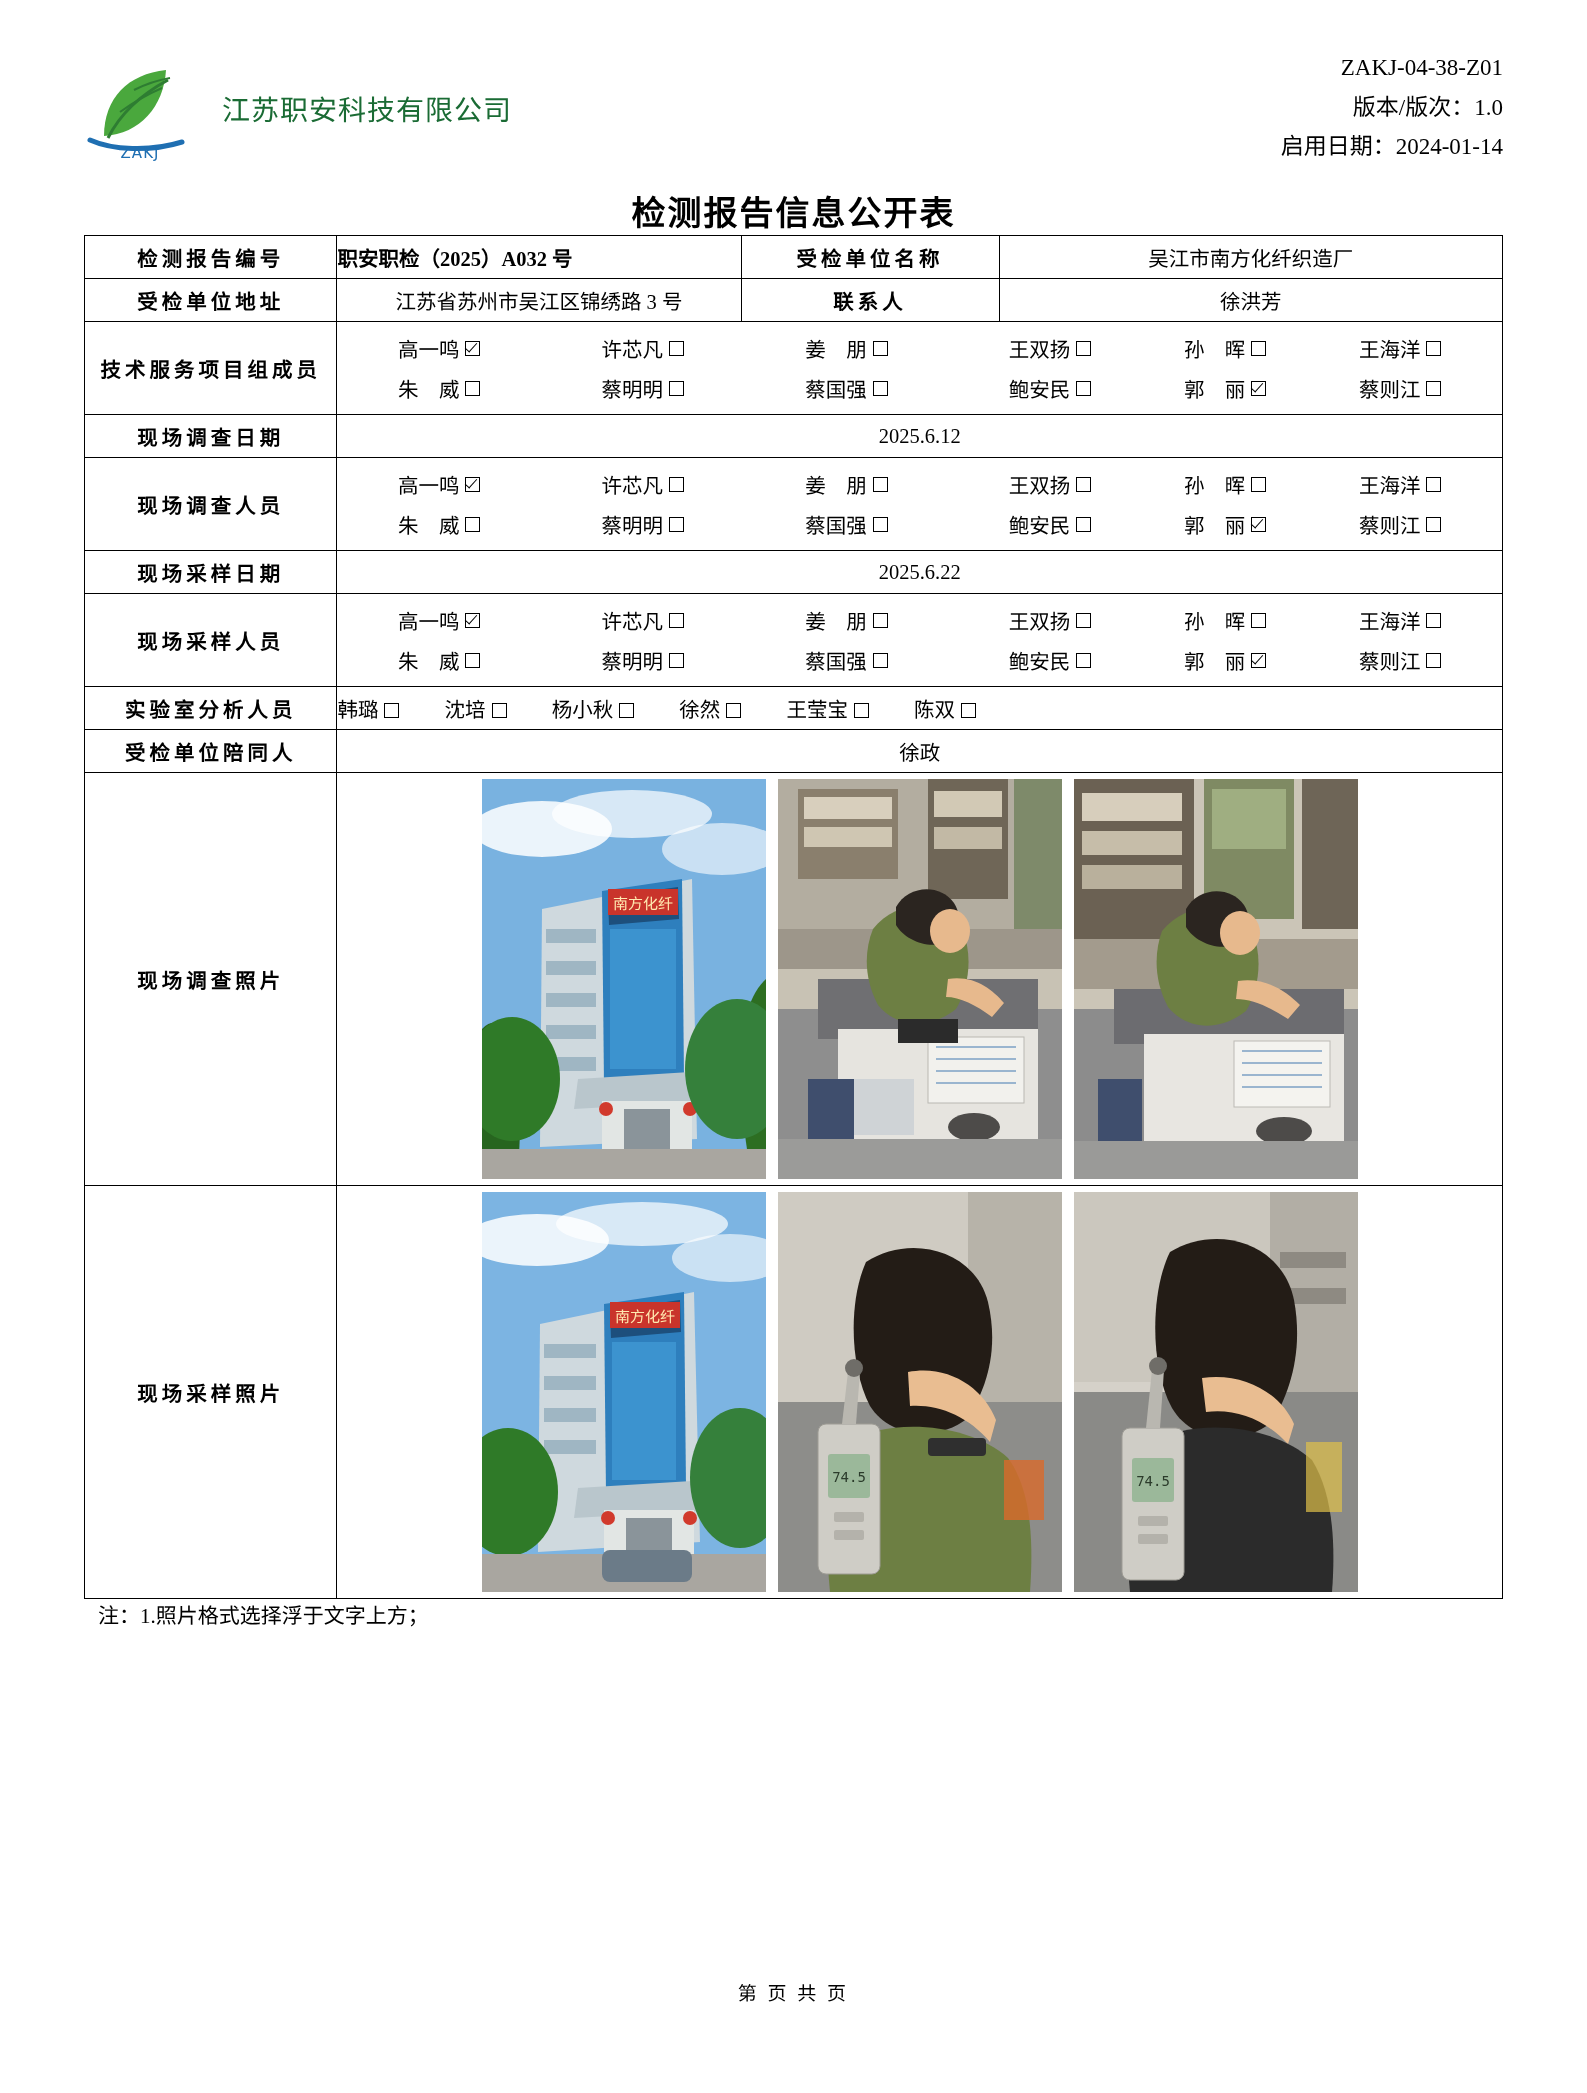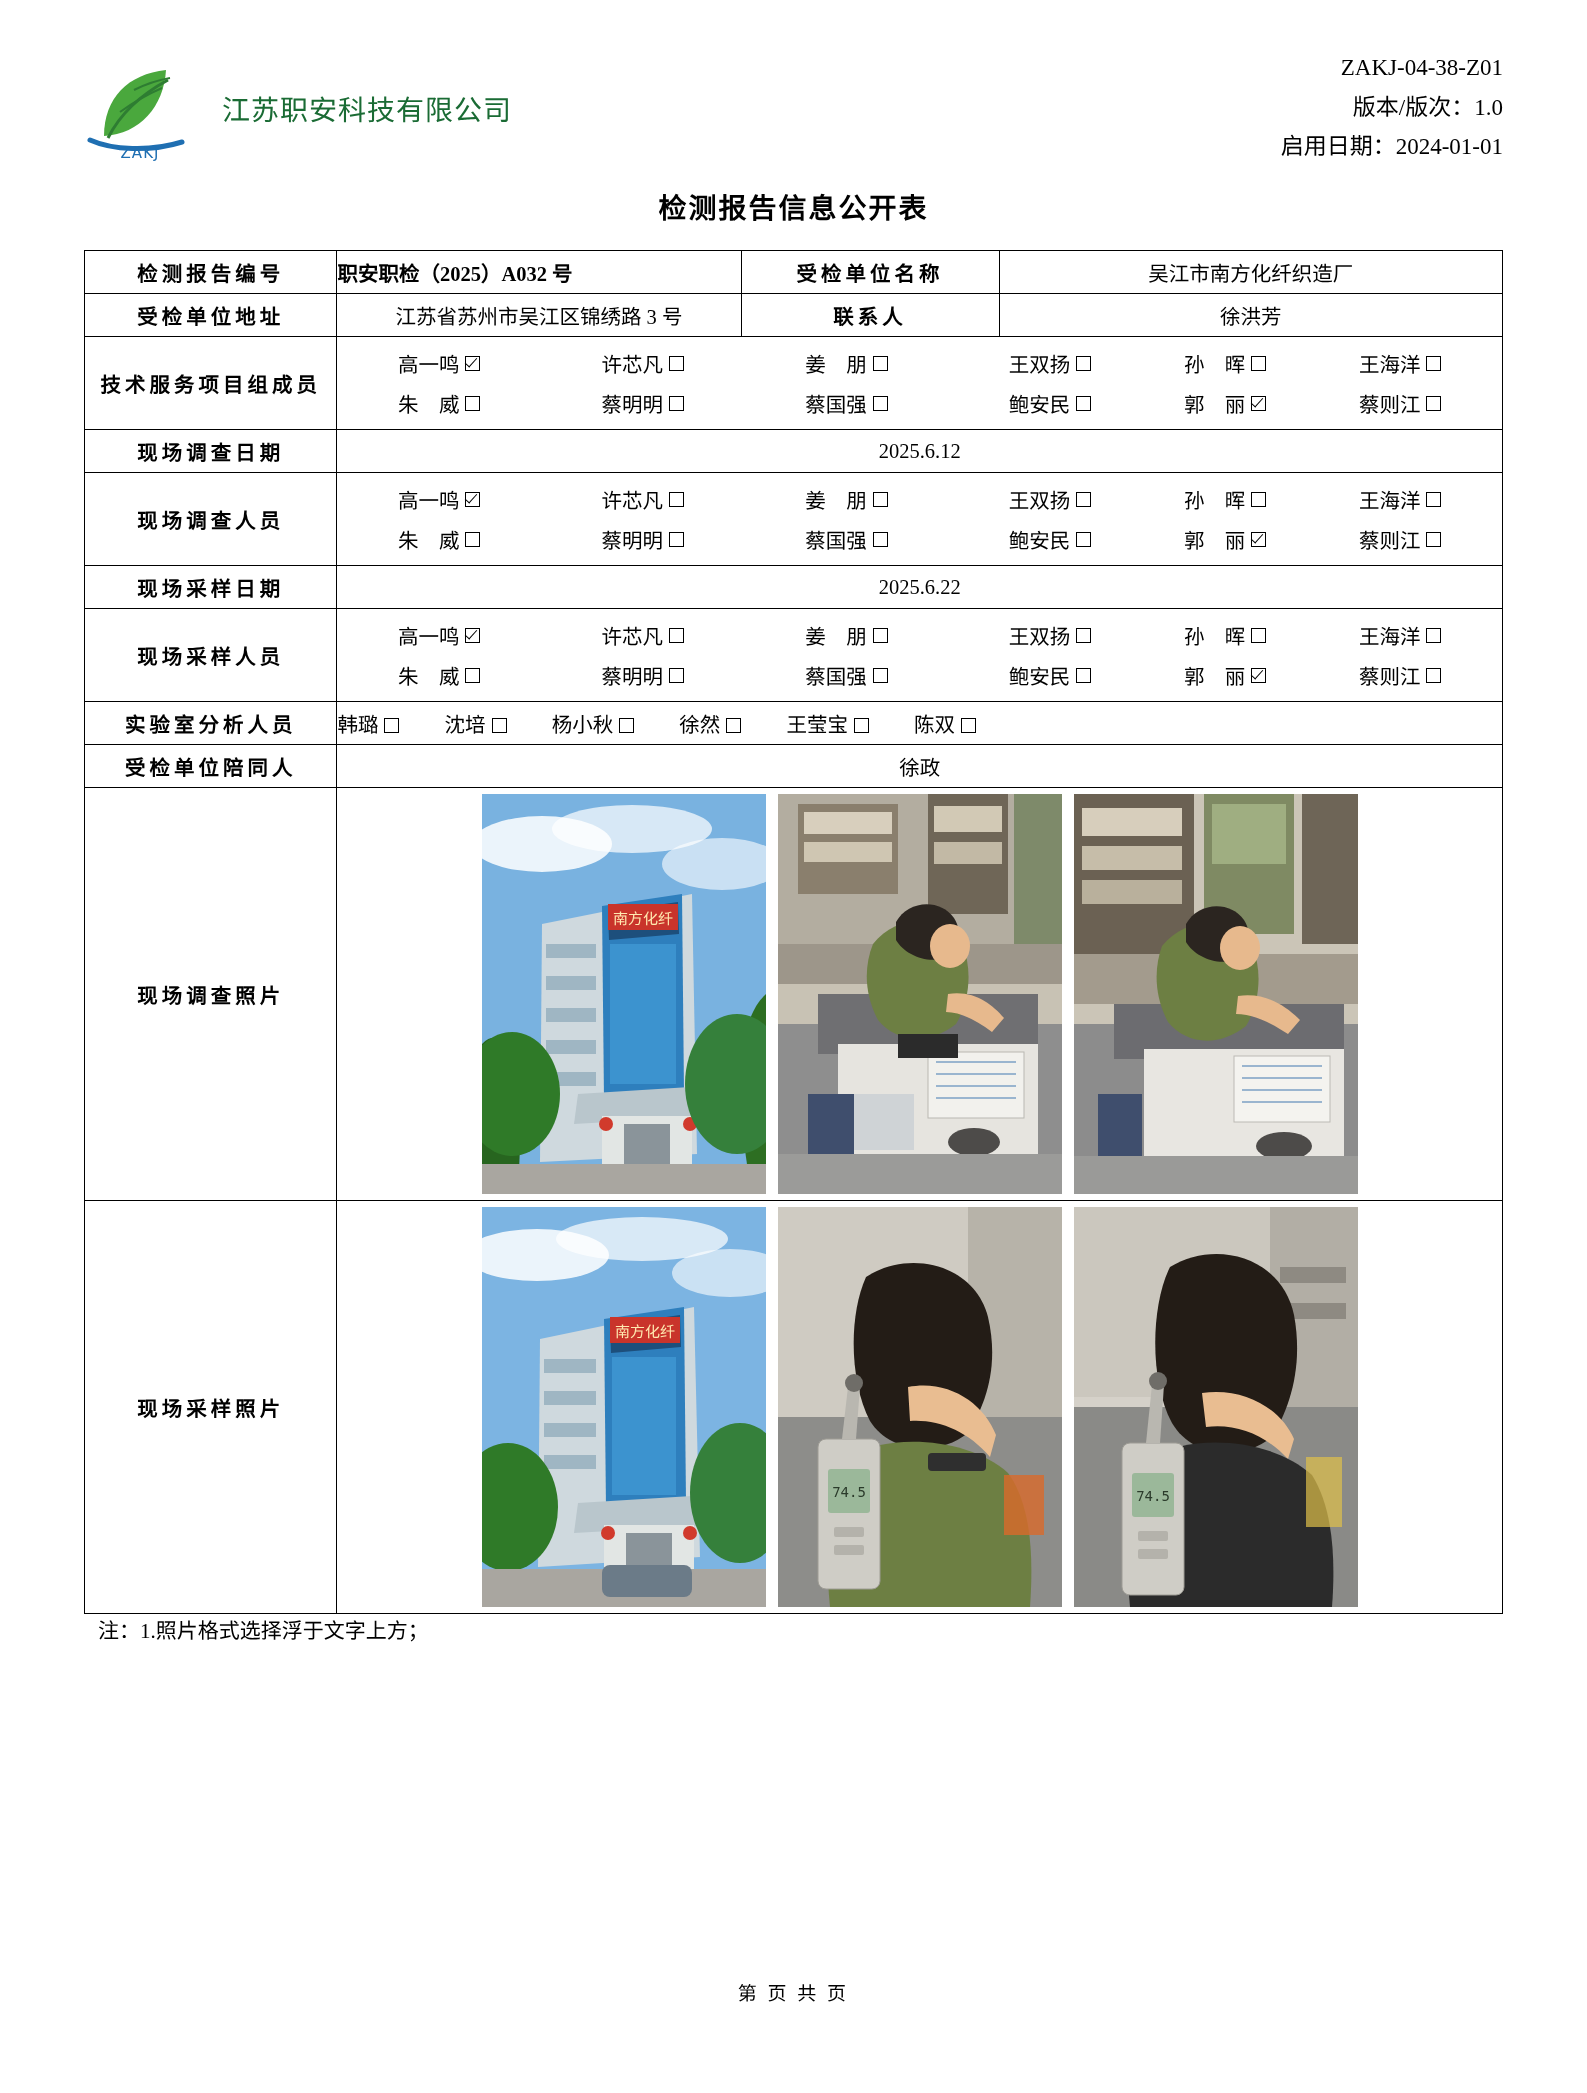--- a/index.html
+++ b/index.html
@@ -53,25 +53,24 @@
     font-size: 23px;
     line-height: 1.72;
     padding-top: 8px;
     font-family: "Liberation Serif", "DejaVu Serif", serif;
   }
   .header-right div { white-space: nowrap; }
 
   
   .doc-title {
     text-align: center;
-    font-size: 28px;
+    font-size: 34px;
     font-weight: bold;
     letter-spacing: 2px;
     margin-top: 26px;
-    margin-bottom: 24px;
   }
 
   
   table.main {
     width: 100%;
     border-collapse: collapse;
     table-layout: fixed;
     font-size: 20.5px;
   }
   table.main td {
@@ -179,21 +178,21 @@
           <path d="M36 58 C50 48 64 40 78 34" stroke="#2e7d32" stroke-width="2" fill="none"></path>
           <path d="M6 86 C28 96 66 98 98 88" stroke="#1f6fb2" stroke-width="5" fill="none" stroke-linecap="round"></path>
           <text x="56" y="104" font-size="15" text-anchor="middle" fill="#1f6fb2" font-family="DejaVu Sans, sans-serif" letter-spacing="1">ZAKJ</text>
         </svg>
       </div>
       <div class="brand-name">江苏职安科技有限公司</div>
     </div>
     <div class="header-right">
       <div>ZAKJ-04-38-Z01</div>
       <div>版本/版次：1.0</div>
-      <div>启用日期：2024-01-01</div>
+      <div>启用日期：2024-01-14</div>
     </div>
   </div>
 
   <div class="doc-title">检测报告信息公开表</div>
 
   <table class="main">
     <colgroup>
       <col style="width:17.8%">
       <col style="width:28.5%">
       <col style="width:18.2%">

